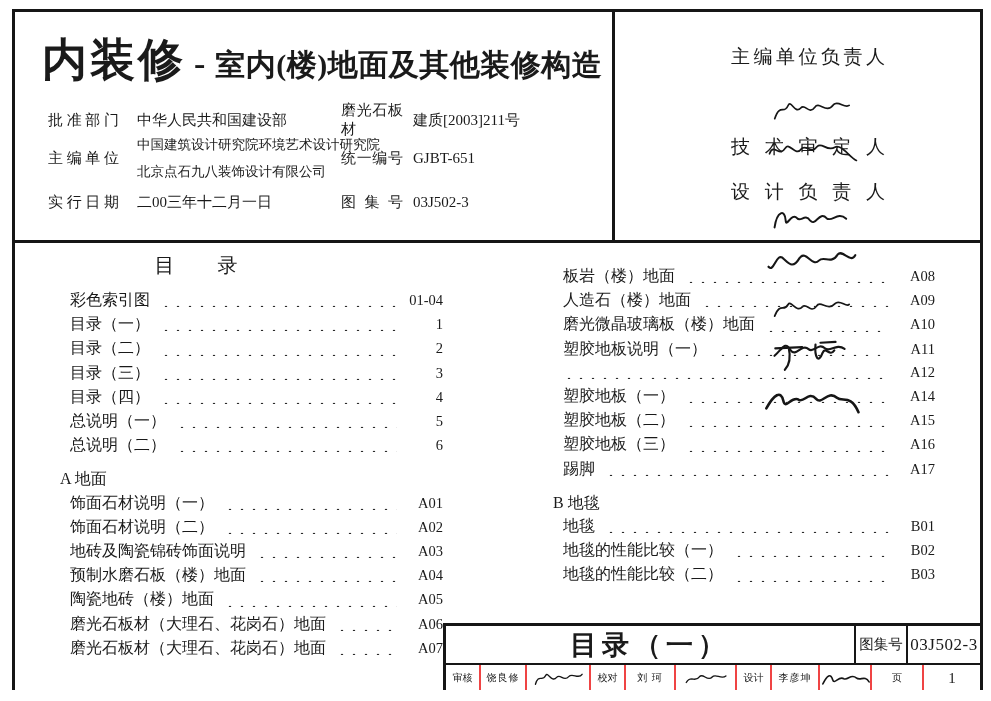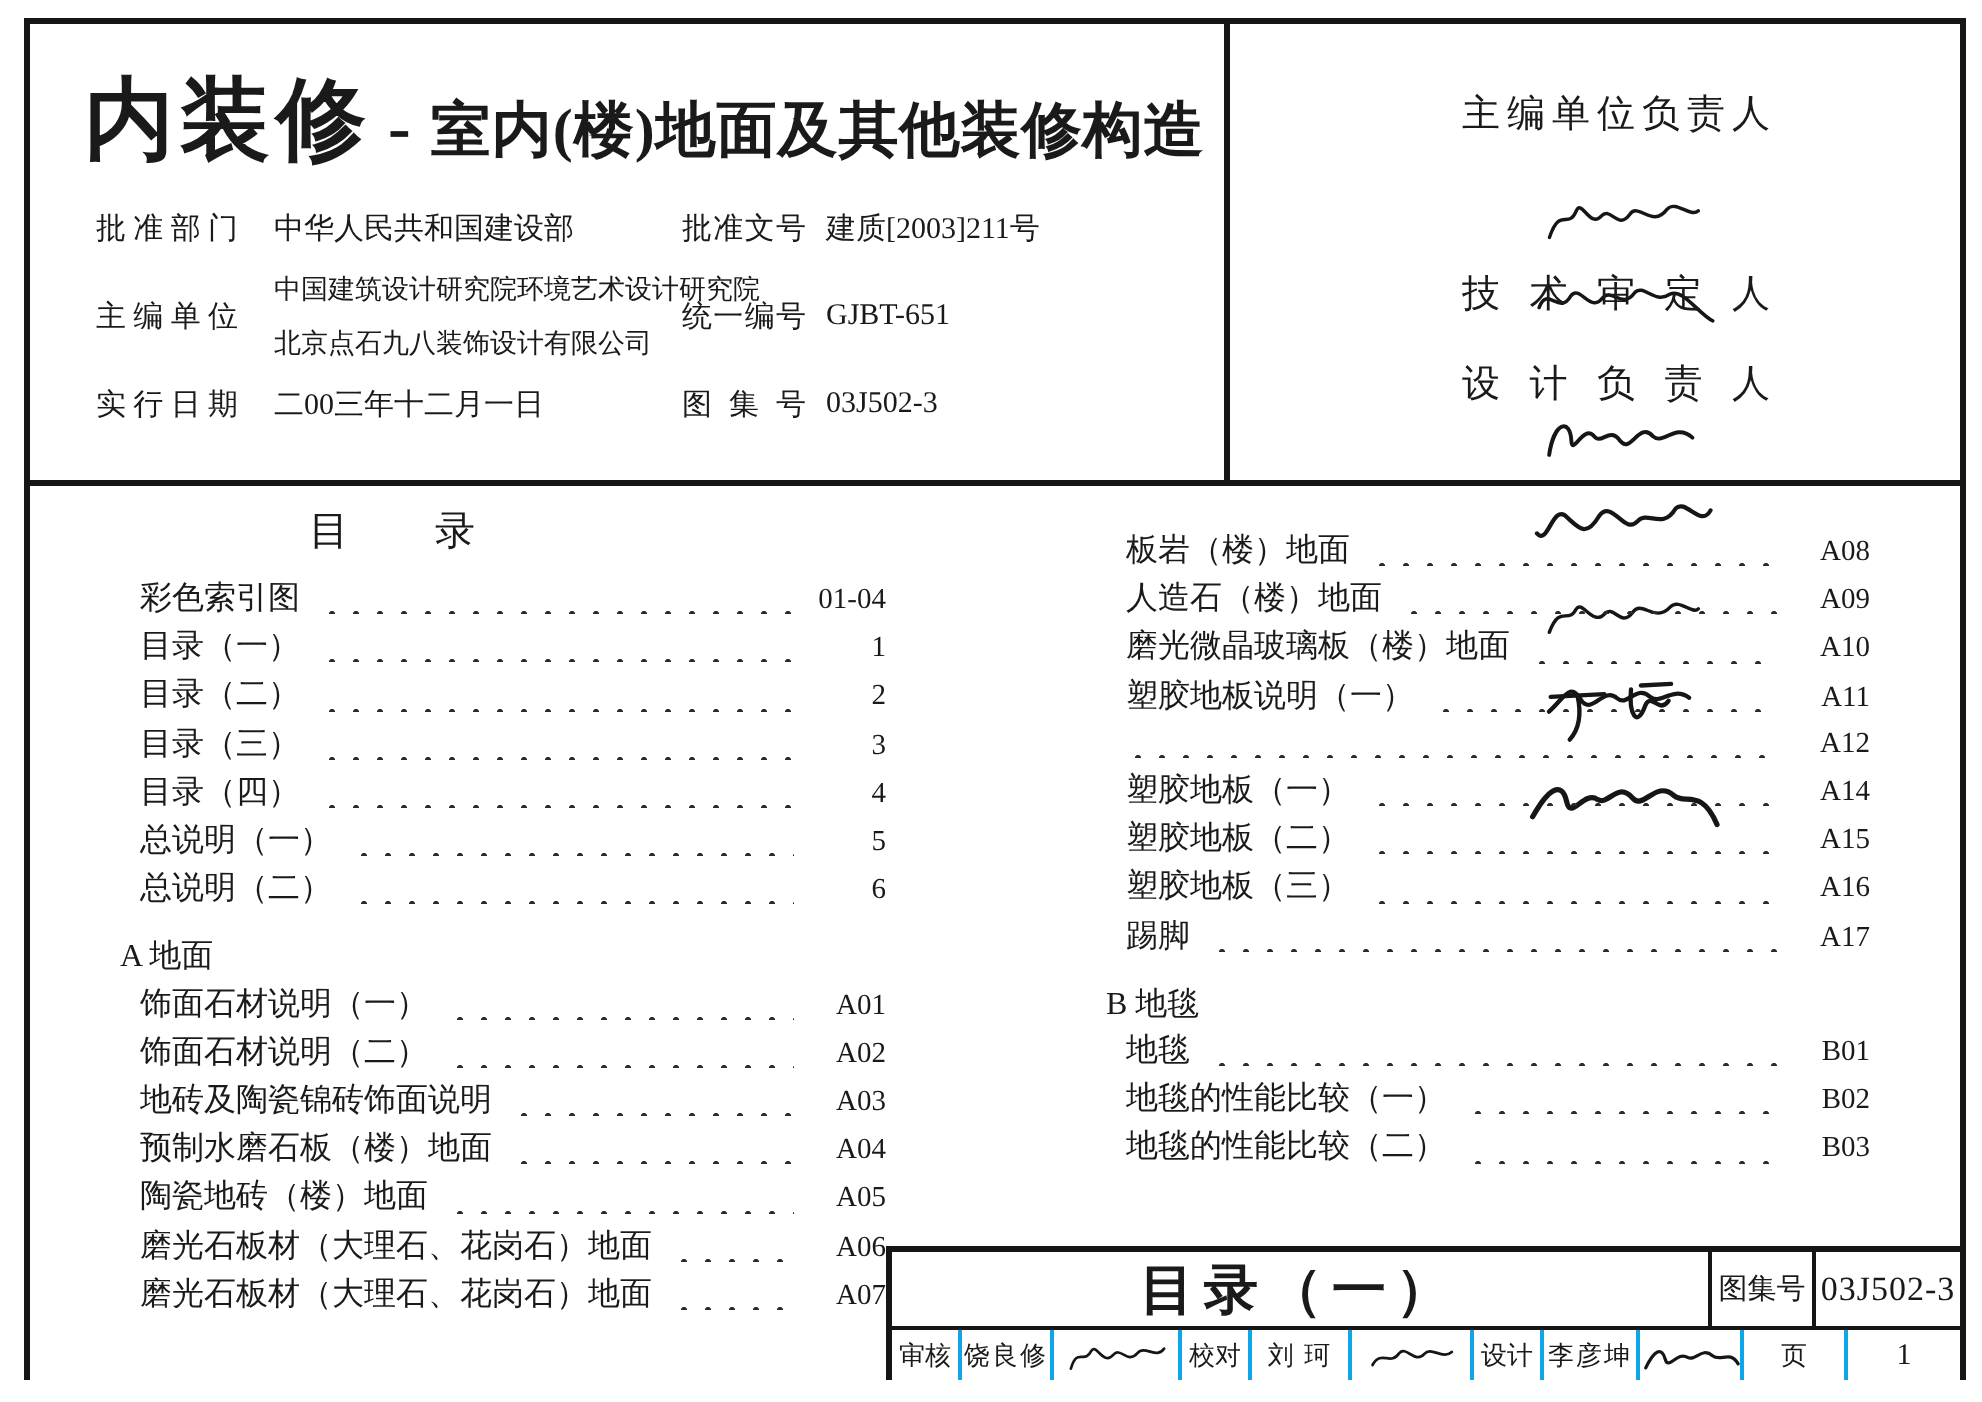--- a/index.html
+++ b/index.html
@@ -54,22 +54,22 @@
   .titleblock { position:absolute; left:443px; top:623px; width:537px; height:68px;
     border-top:3px solid #161616; border-left:3px solid #161616; box-sizing:border-box;
     display:flex; flex-direction:column; background:#fff; }
   .tb-top { display:flex; height:45px; border-bottom:2px solid #161616; }
   .tb-title { width:408px; flex:0 0 408px; border-right:2px solid #161616; display:flex;
     align-items:center; justify-content:center; font-size:27px; font-weight:700; letter-spacing:5px; }
   .tb-atlas-label { width:50px; flex:0 0 50px; border-right:2px solid #161616; display:flex;
     align-items:center; justify-content:center; font-size:14.5px; }
   .tb-atlas-no { flex:1; display:flex; align-items:center; justify-content:center; font-size:17px; letter-spacing:0.5px; }
   .tb-bottom { display:flex; flex:1; }
-  .tb-cell { border-right:2px solid #0ea5e9; display:flex; align-items:center; justify-content:center;
-    font-size:13px; overflow:visible; position:relative; }
+  .tb-cell { border-right:2px solid #ef4444; display:flex; align-items:center; justify-content:center;
+    font-size:10px; overflow:visible; position:relative; }
   .tb-cell.last { border-right:none; }
   .tb-sig svg { display:block; transform:rotate(-4deg); }
 
   .w-review{flex:0 0 33px;} .w-name1{flex:0 0 44px;} .w-sig1{flex:0 0 62px;}
   .w-proof{flex:0 0 33px;}  .w-name2{flex:0 0 48px;} .w-sig2{flex:0 0 59px;}
   .w-design{flex:0 0 33px;} .w-name3{flex:0 0 46px;} .w-sig3{flex:0 0 50px;}
   .w-pagelab{flex:0 0 50px;} .w-pageno{flex:1;}
   .tb-bottom .name { letter-spacing:1px; }
   .tb-bottom .pageno { font-size:15px; }
 </style>
@@ -83,21 +83,21 @@
 
   <div class="doc-title">
     <span class="title-main">内装修</span>
     <span class="title-dash">-</span>
     <span class="title-sub">室内(楼)地面及其他装修构造</span>
   </div>
 
   <div class="hinfo r1">
     <span class="lab">批准部门</span>
     <span class="val">中华人民共和国建设部</span>
-    <span class="lab2">批准文号</span>
+    <span class="lab2">磨光石板材</span>
     <span class="val">建质[2003]211号</span>
   </div>
   <div class="hinfo r2">
     <span class="lab">主编单位</span>
     <span class="val2l">
       <span>中国建筑设计研究院环境艺术设计研究院</span><br>
       <span>北京点石九八装饰设计有限公司</span>
     </span>
     <span class="lab2">统一编号</span>
     <span class="val">GJBT-651</span>

